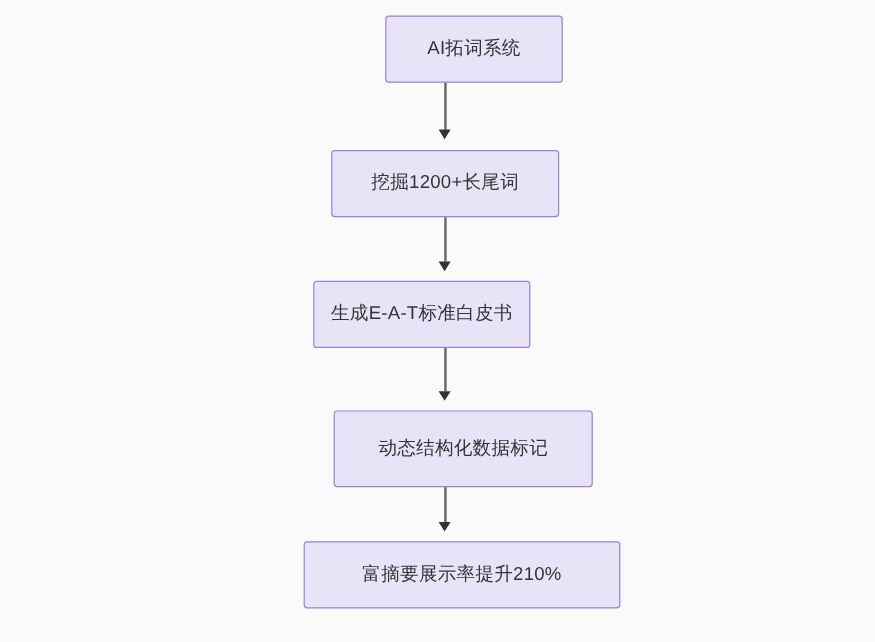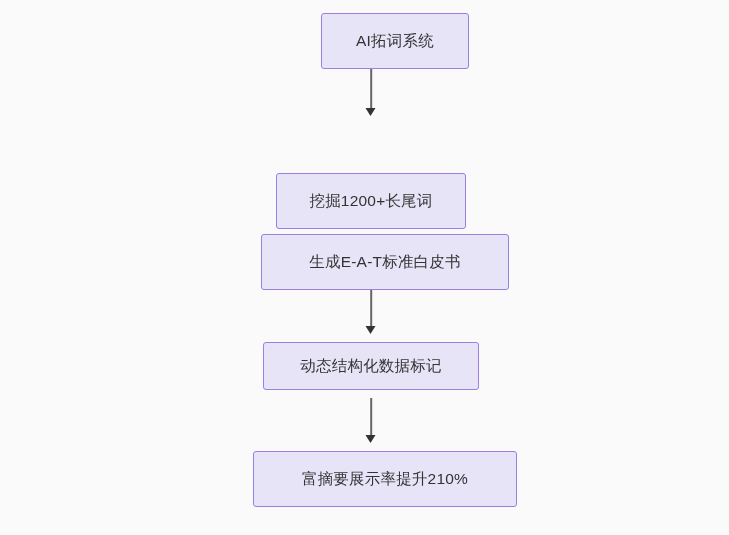--- a/index.html
+++ b/index.html
@@ -79,29 +79,29 @@
 
   <div class="edge" style="left:371px; top:398px;">
     <div class="edge-line" style="height:37px;"></div>
     <div class="edge-head" style="top:37px;"></div>
   </div>
 
   <div class="node" style="left:297px; top:13px; width:148px; height:56px;margin-left:24px;">
     <span>AI拓词系统</span>
   </div>
 
-  <div class="node" style="left:276px; top:125px; width:190px; height:56px;margin-top:48px;">
+  <div class="node" style="left:276px; top:125px; width:190px; height:56px;">
     <span>挖掘1200+长尾词</span>
   </div>
 
-  <div class="node" style="left:261px; top:234px; width:248px; height:56px;">
+  <div class="node" style="left:261px; top:234px; width:181px; height:56px;">
     <span>生成E-A-T标准白皮书</span>
   </div>
 
-  <div class="node" style="left:263px; top:342px; width:216px; height:48px;">
+  <div class="node" style="left:278px; top:342px; width:216px; height:64px;">
     <span>动态结构化数据标记</span>
   </div>
 
   <div class="node" style="left:253px; top:451px; width:264px; height:56px;">
     <span>富摘要展示率提升210%</span>
   </div>
 
 </div>
 
 </body></html>

